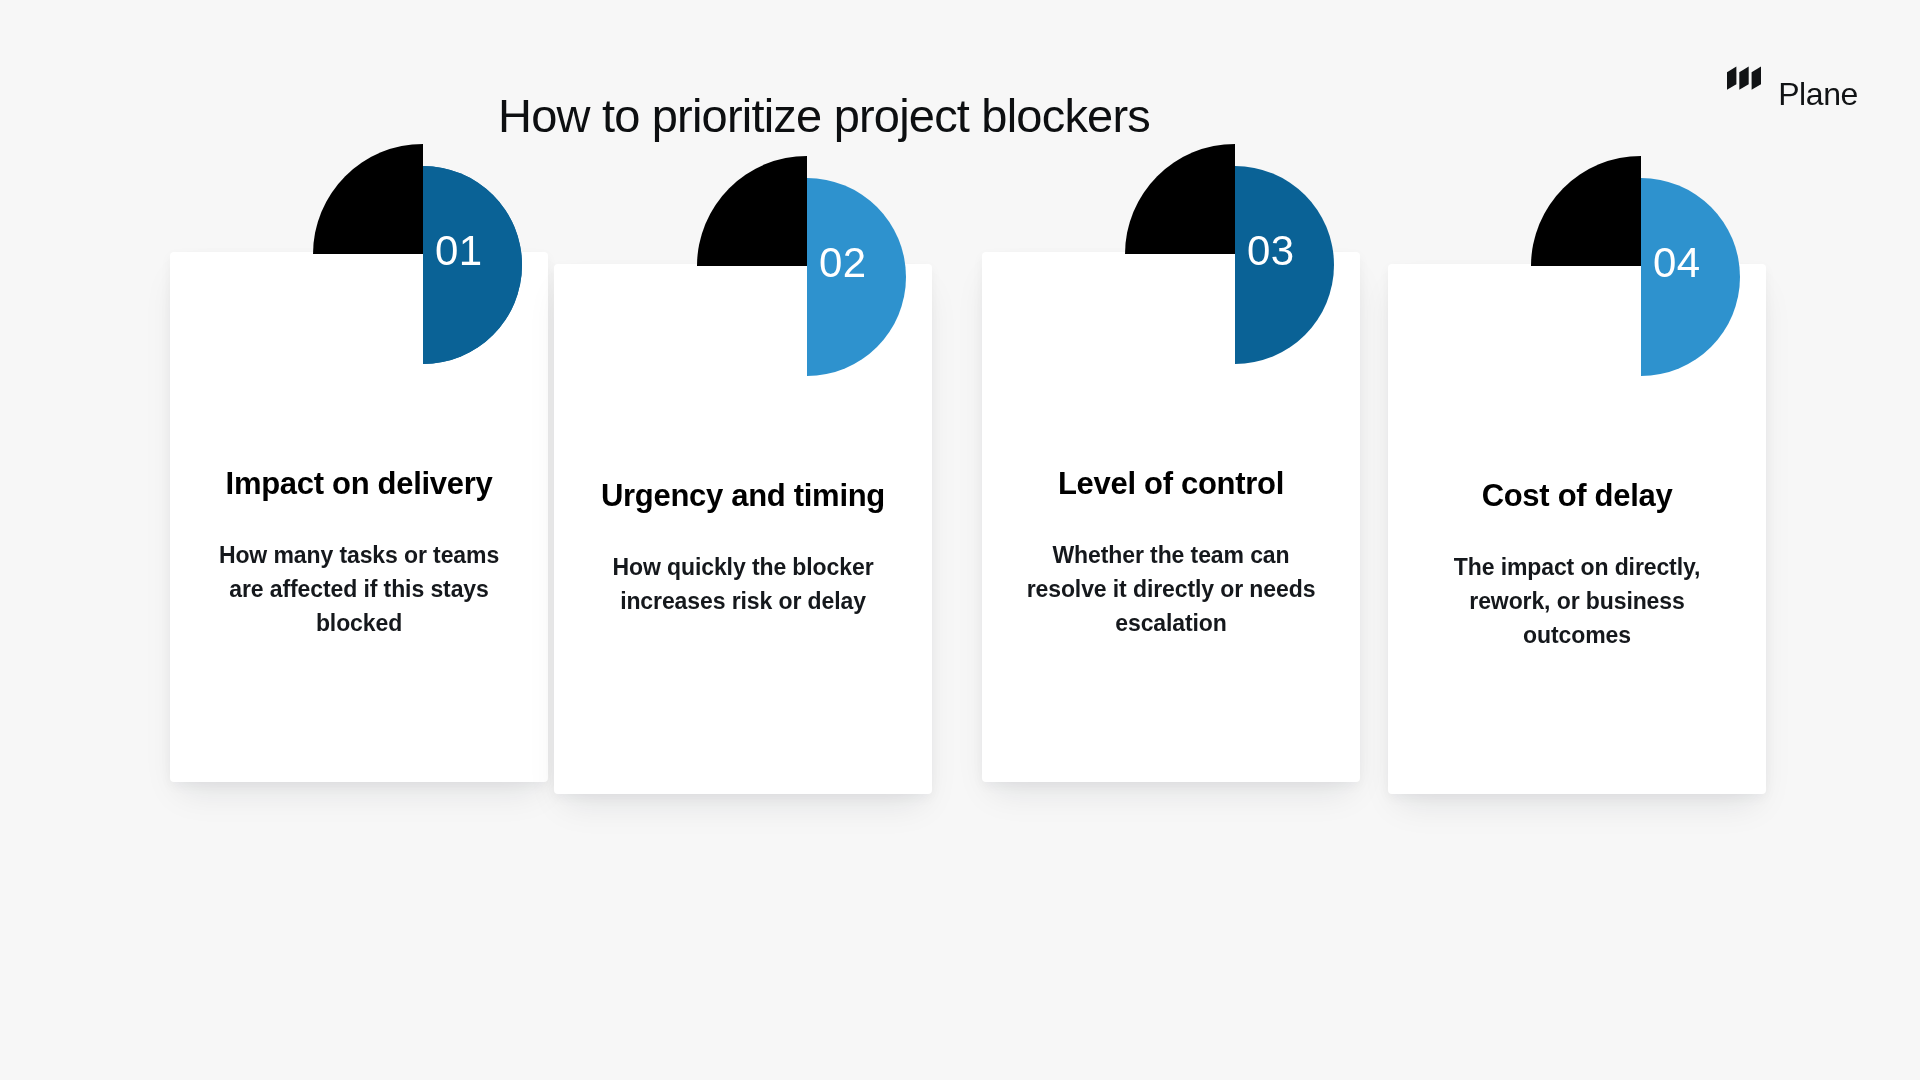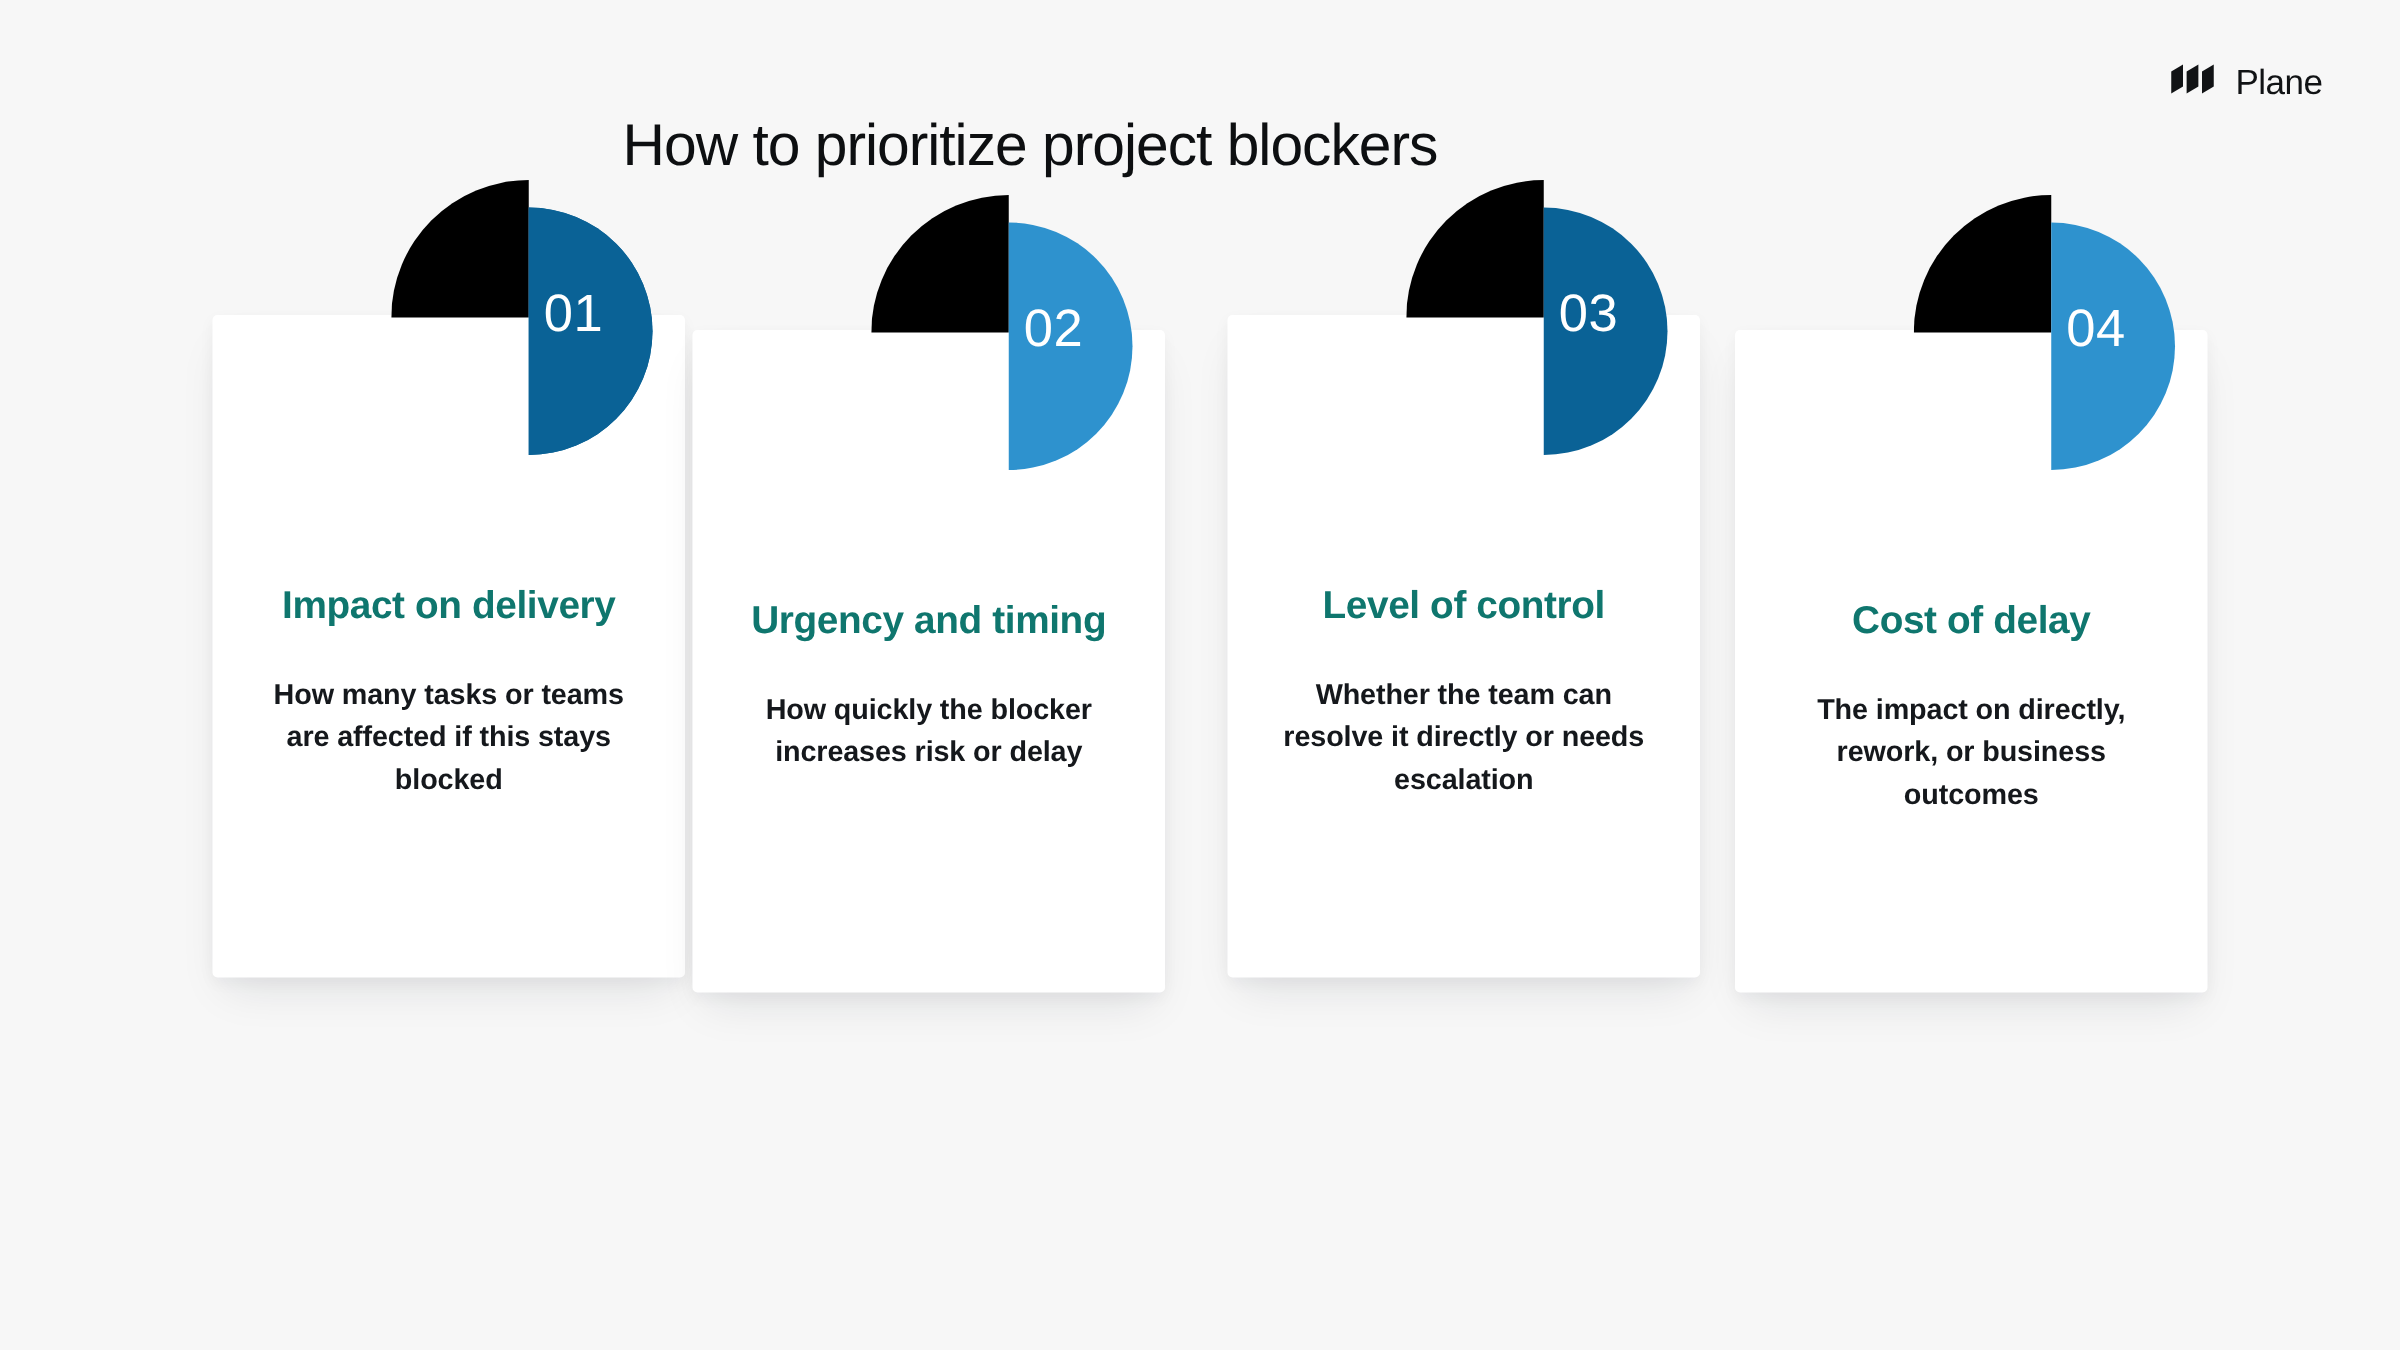--- a/index.html
+++ b/index.html
@@ -11,22 +11,22 @@
   }
   .stage { position:relative; width:1920px; height:1080px; }
 
   
   .brand {
     position:absolute; top:50px; right:62px;
     display:flex; align-items:center; gap:13px;
   }
   .brand-mark { display:block; }
   .brand-name {
-    font-size:28px; font-weight:400; color:#111315;
-    letter-spacing:-0.4px; line-height:1;
+    font-size:32px; font-weight:400; color:#111315;
+    letter-spacing:-0.4px; line-height:1;margin-top:28px;
   }
 
   
   .page-title {
     position:absolute; top:88px; left:0; width:1648px;
     text-align:center;
     font-size:47px; font-weight:400; color:#0d0f11;
     letter-spacing:-0.8px;
   }
 
@@ -65,21 +65,21 @@
     font-size:42px; font-weight:400; color:#ffffff;
     letter-spacing:0.5px; line-height:1;
   }
 
   
   .card-body {
     position:absolute; left:0; top:212px; width:378px;
     padding:0 34px; text-align:center;
   }
   .card-heading {
-    font-size:31px; font-weight:700; color:#0f766e;
+    font-size:31px; font-weight:700; color:#000000;
     line-height:1.26; letter-spacing:-0.3px;
   }
   .card-desc {
     margin-top:36px;
     font-size:23px; font-weight:700; color:#15181c;
     line-height:1.47; letter-spacing:-0.1px;
   }
 </style>
 </head>
 <body>

